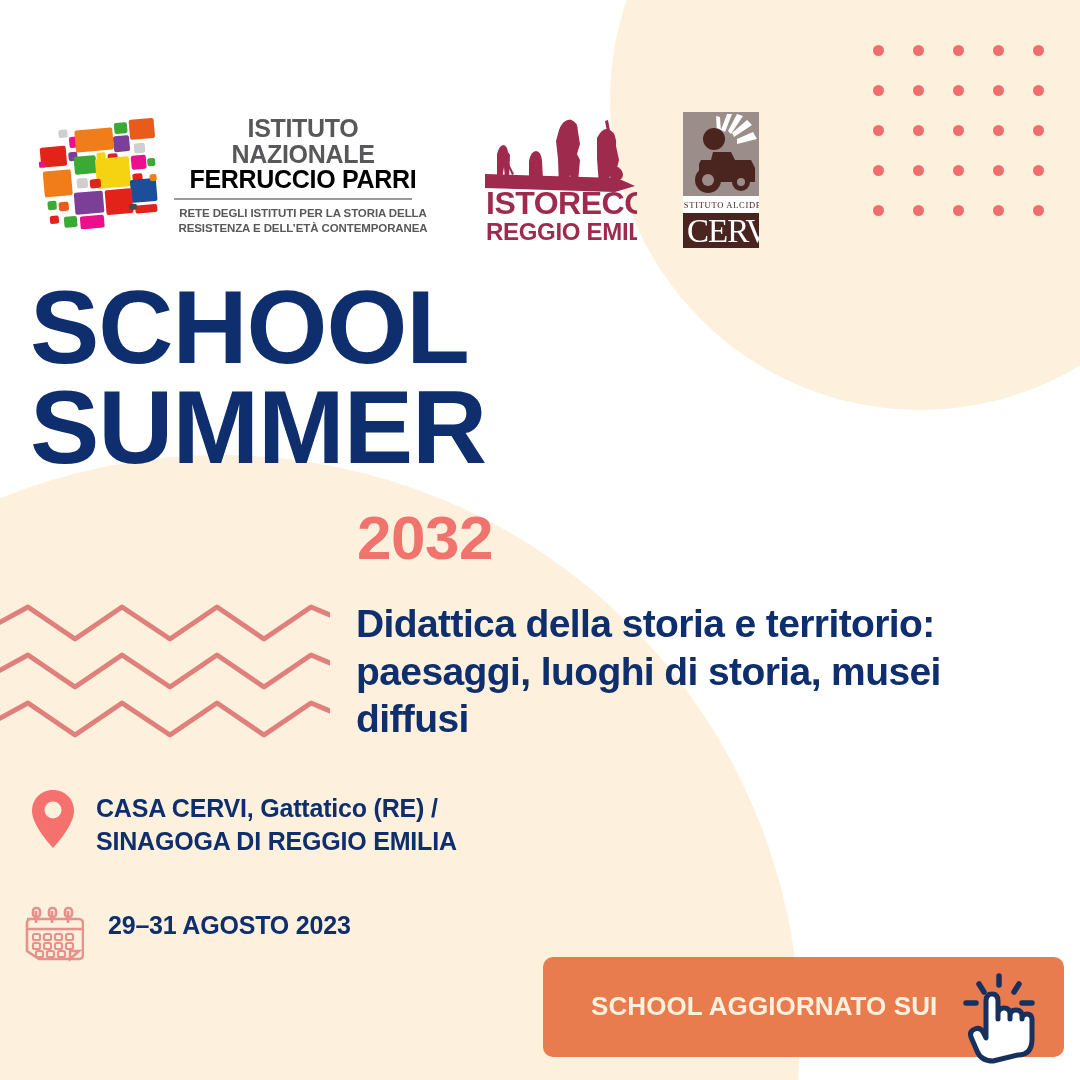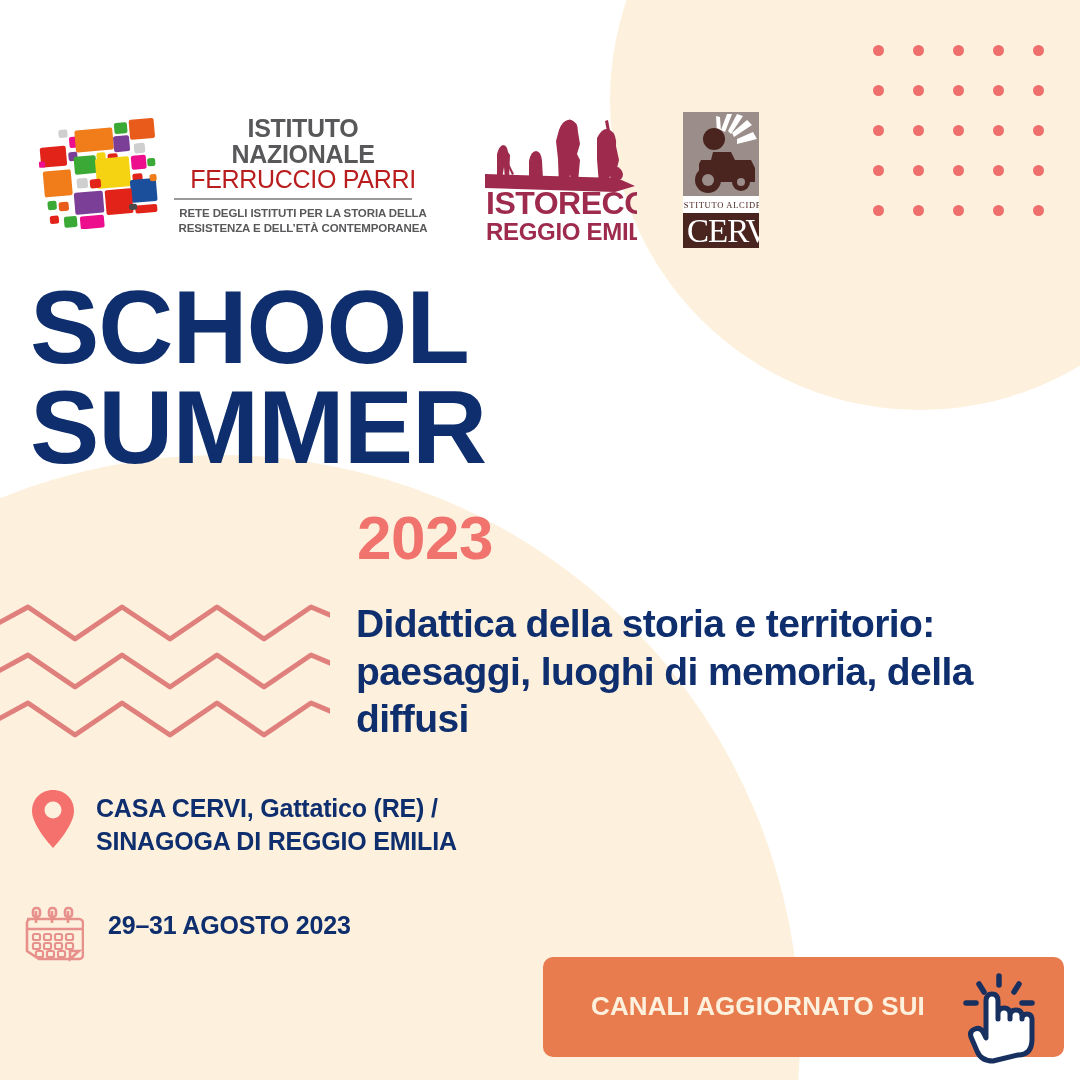--- a/index.html
+++ b/index.html
@@ -47,22 +47,22 @@
     display:flex; align-items:flex-start; gap:0px;text-align:center;
   }
   .logo-parri { display:flex; align-items:center; gap:14px; width:400px; }
   .mosaic { width:128px; height:112px; flex:0 0 auto; }
   .parri-text { padding-top:6px; }
   .parri-l1 {
     font-size:25px; font-weight:bold; letter-spacing:-0.3px;
     color:#58585a; line-height:1.02;
   }
   .parri-l2 {
-    font-size:25px; font-weight:normal; letter-spacing:-0.3px;
-    color:#b91c1c; line-height:1.02;
+    font-size:25px; font-weight:bold; letter-spacing:-0.3px;
+    color:#000000; line-height:1.02;
   }
   .parri-rule { height:2px; background:#9a9a9c; margin:5px 0 6px 0; width:238px; }
   .parri-sub {
     font-size:11.5px; font-weight:bold; letter-spacing:-0.1px;
     color:#58585a; line-height:1.33;
   }
 
   .logo-istoreco { width:160px; margin-left:45px; padding-top:6px; }
   .logo-cervi { width:76px; margin-left:46px; padding-top:2px; }
 
@@ -239,23 +239,23 @@
       <rect x="0" y="101" width="76" height="35" fill="#4a2520"></rect>
       <text x="4" y="130" font-family="Liberation Serif, serif" font-size="33" fill="#ffffff" letter-spacing="-1">CERVI</text>
     </svg>
 
   </div>
 
   <div class="headline">
     <div>SCHOOL</div>
     <div>SUMMER</div>
   </div>
-  <div class="year">2023</div>
-
-  <div class="subtitle">Didattica della storia e territorio: paesaggi, luoghi di memoria, della diffusi</div>
+  <div class="year">2032</div>
+
+  <div class="subtitle">Didattica della storia e territorio: paesaggi, luoghi di storia, musei diffusi</div>
 
   <div class="info-place">
     <svg width="46" height="62" viewBox="0 0 46 62">
       <path d="M23 2 C11 2 2 11 2 23 C2 38 23 60 23 60 C23 60 44 38 44 23 C44 11 35 2 23 2 Z" fill="#f4716e"></path>
       <circle cx="23" cy="22" r="8.5" fill="#fdf1dd"></circle>
     </svg>
     <div class="info-text">
       <div>CASA CERVI, Gattatico (RE)  /</div>
       <div>SINAGOGA DI REGGIO EMILIA</div>
     </div>
@@ -284,21 +284,21 @@
         <rect x="14" y="46" width="7" height="6" rx="1.6"></rect>
         <rect x="25" y="46" width="7" height="6" rx="1.6"></rect>
         <rect x="36" y="46" width="7" height="6" rx="1.6"></rect>
       </g>
     </svg>
     <div class="info-text">29–31 AGOSTO 2023</div>
   </div>
 
   <div class="cta">
     <div class="cta-text">
-      <div>CANALI AGGIORNATO SUI</div>
+      <div>SCHOOL AGGIORNATO SUI</div>
     </div>
     <svg class="cta-icon" viewBox="0 0 78 92">
       <g stroke="#17305f" stroke-width="5.5" stroke-linecap="round" fill="none">
         <path d="M39 3 v9"></path>
         <path d="M19 11 l5 8"></path>
         <path d="M59 11 l-5 8"></path>
         <path d="M6 30 h10"></path>
         <path d="M72 30 h-10"></path>
       </g>
       <g stroke="#17305f" stroke-width="5" stroke-linecap="round" stroke-linejoin="round" fill="#ffffff">

